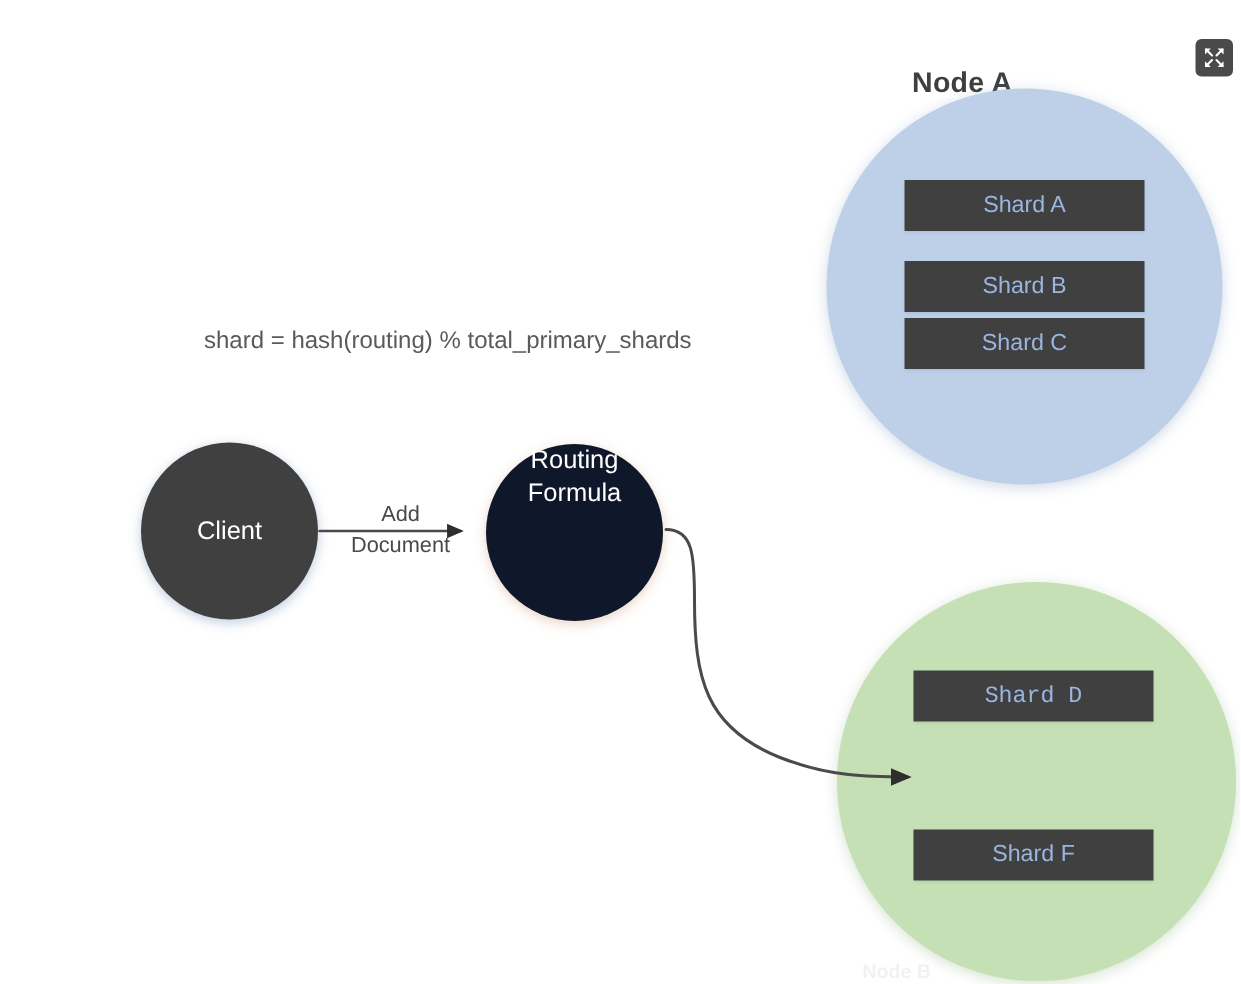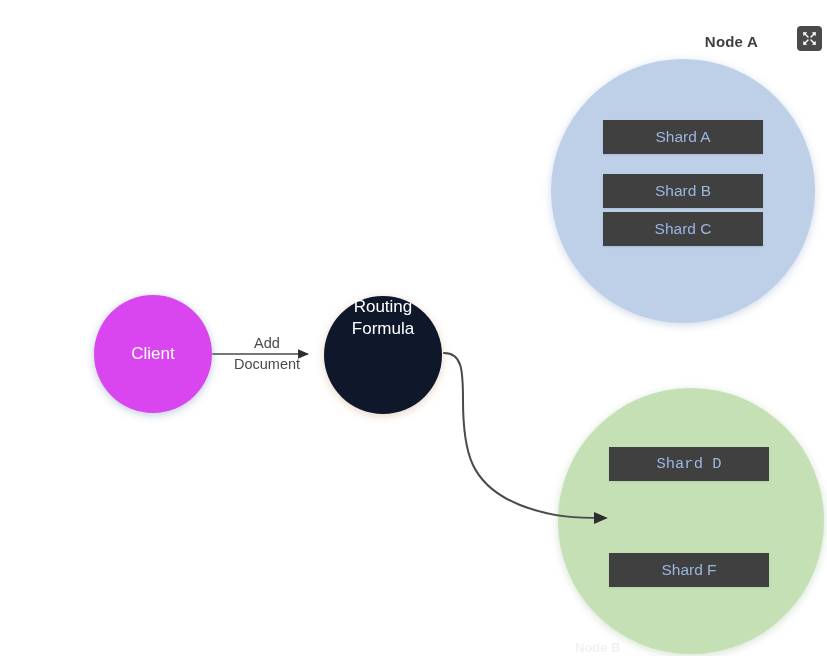--- a/index.html
+++ b/index.html
@@ -43,27 +43,28 @@
     left: 558px;
     top: 388px;
     width: 266px;
     height: 266px;
     background: #c5e0b4;
     box-shadow: 0 2px 9px rgba(130,170,120,0.33);
   }
 
   .node-title {
     position: absolute;
-    font-size: 15px;
+    font-size: 19px;
     font-weight: bold;
     color: #3f3f3f;
     letter-spacing: 0.2px;
-    text-align: right;
-    white-space: nowrap;
-    user-select: none;
+    text-align: left;
+    white-space: nowrap;
+    user-select: none;
+    margin-top: 12px;
   }
   #node-a-title {
     left: 608px;
     top: 33px;
     width: 150px;
   }
 
   
   .shard-box {
     position: absolute;
@@ -90,21 +91,21 @@
   #shard-d { left: 609px; top: 447px; font-family: Liberation Mono, monospace; }
   #shard-e { left: 609px; top: 501px; }
   #shard-f { left: 609px; top: 553px; }
 
   
   #client-circle {
     left: 94px;
     top: 295px;
     width: 118px;
     height: 118px;
-    background: #d946ef;
+    background: #404040;
     box-shadow: 0 2px 8px rgba(70,110,160,0.35);
     display: flex;
     align-items: center;
     justify-content: center;
   }
   #routing-circle {
     left: 324px;
     top: 296px;
     width: 118px;
     height: 118px;
@@ -206,20 +207,21 @@
 
   <div id="node-b-circle" class="node-circle"></div>
 
   <div id="shard-d" class="shard-box green-shadow">
     <span>Shard D</span>
   </div>
   <div id="shard-f" class="shard-box green-shadow">
     <span>Shard F</span>
   </div>
 
+  <div id="formula-text">shard = hash(routing) % total_primary_shards</div>
 
   <div id="client-circle" class="node-circle">
     <span class="circle-label">Client</span>
   </div>
 
   <div id="routing-circle" class="node-circle">
     <span class="circle-label">Routing
 Formula</span>
   </div>
 

